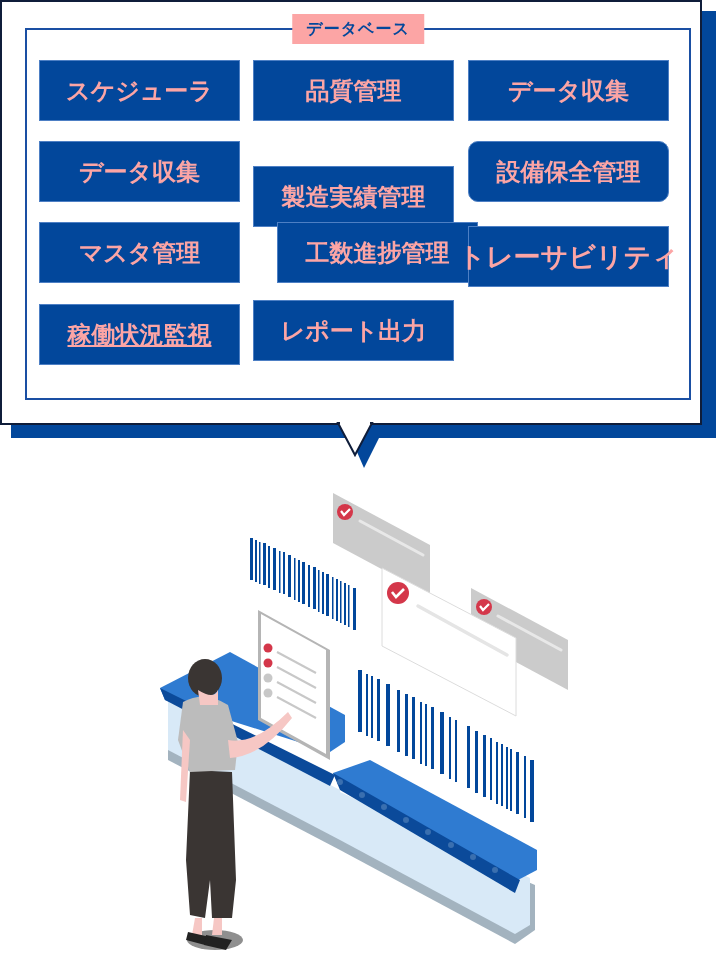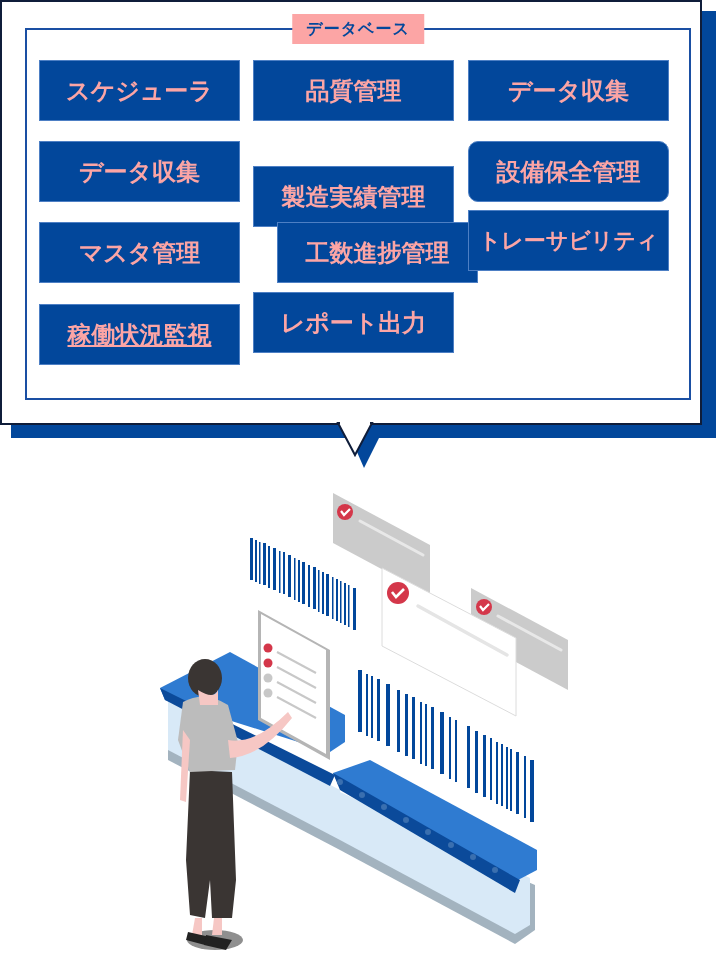--- a/index.html
+++ b/index.html
@@ -39,24 +39,24 @@
 <div class="tile" style="left:39px;top:60px;">スケジューラ</div>
 <div class="tile" style="left:253px;top:60px;">品質管理</div>
 <div class="tile" style="left:468px;top:60px;">データ収集</div>
 
 <div class="tile" style="left:39px;top:141px;">データ収集</div>
 <div class="tile" style="left:253px;top:141px;margin-top:25px;">製造実績管理</div>
 <div class="tile" style="left:468px;top:141px;border-radius:10px;">設備保全管理</div>
 
 <div class="tile" style="left:39px;top:222px;font-family:Liberation Serif, serif;">マスタ管理</div>
 <div class="tile" style="left:253px;top:222px;margin-left:24px;">工数進捗管理</div>
-<div class="tile" style="left:468px;top:210px;font-size:22px;">トレーサビリティ</div>
+<div class="tile" style="left:468px;top:226px;font-size:27px;">トレーサビリティ</div>
 
 <div class="tile" style="left:39px;top:304px;text-decoration:underline;">稼働状況監視</div>
-<div class="tile" style="left:253px;top:292px;font-family:Liberation Serif, serif;">レポート出力</div>
+<div class="tile" style="left:253px;top:300px;font-family:Liberation Serif, serif;">レポート出力</div>
 
 <svg class="illustration" viewBox="0 470 716 494">
 
   <g>
     <polygon points="333,493 430,545 430,595 333,543" fill="#cbcbcb"></polygon>
     <circle cx="345" cy="512" r="8" fill="#d4374a"></circle>
     <polyline points="341,511 344,515 350,509" fill="none" stroke="#fff" stroke-width="2.2"></polyline>
     <line x1="360" y1="521" x2="423" y2="555" stroke="#e8e8e8" stroke-width="3" stroke-linecap="round"></line>
   </g>
 

